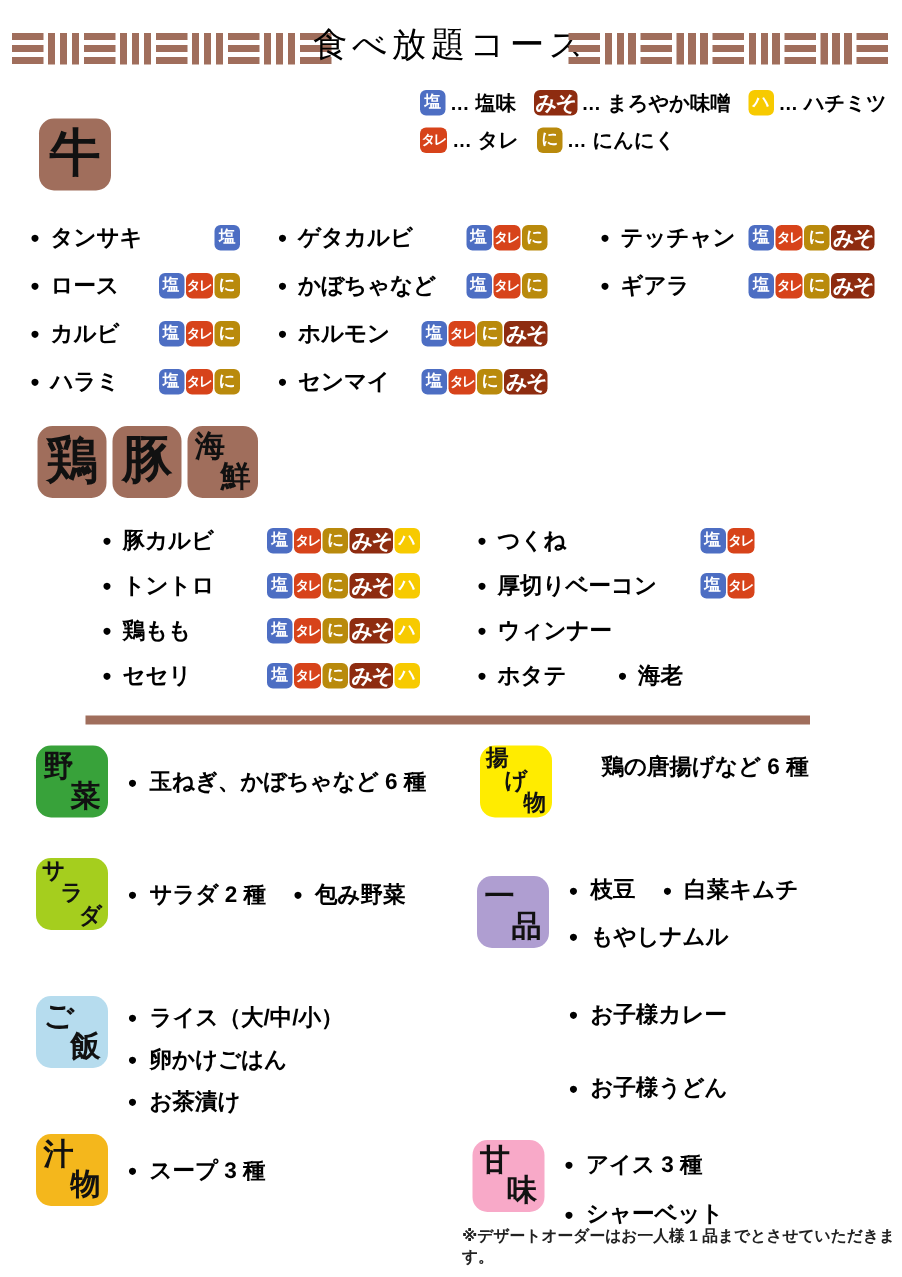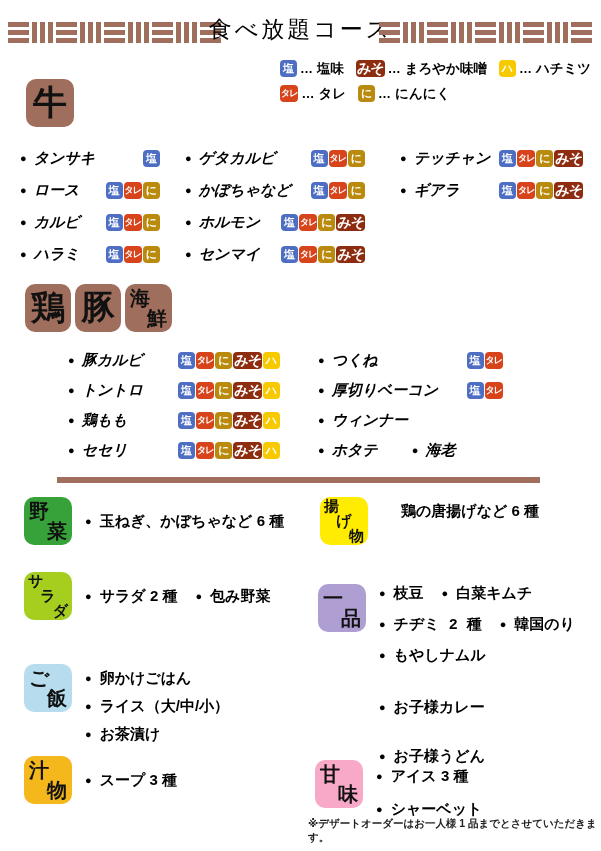--- a/index.html
+++ b/index.html
@@ -45,21 +45,21 @@
   .n3 span:nth-child(3){ align-self:flex-end; }
   .c-brown{ background:#a06e5c; } .c-veg{ background:#38a23a; } .c-salad{ background:#a5ce1e; }
   .c-rice{ background:#b6dcee; } .c-soup{ background:#f4b71c; } .c-fried{ background:#ffec00; }
   .c-single{ background:#af9ed1; } .c-sweet{ background:#f8a9c8; }
 
   
   .grid { position:absolute; display:flex; }
   .gcol { display:flex; flex-direction:column; }
   .mi { display:flex; align-items:center; justify-content:space-between; }
   .beef .mi { height:32px; } .mixed .mi { height:30px; }
-  .nm { font-weight:bold; font-size:15px; color:#000; white-space:nowrap;font-style:italic; }
+  .nm { font-weight:bold; font-size:15px; color:#000; white-space:nowrap; }
   .nm::before { content:"●"; font-size:11px; margin-right:7px; vertical-align:1px; }
   .pair { display:flex; align-items:center; gap:34px; height:30px; justify-content:flex-start; }
   .badges-row { position:absolute; display:flex; gap:4px; }
 
   .divider { position:absolute; left:57px; top:477px; width:483px; height:6px; background:#a06e5c; }
 
   
   .sec { position:absolute; display:flex; }
   .sec.mid { align-items:center; }
   .scontent { margin-left:13px; }
@@ -339,24 +339,24 @@
     </div>
   </div>
 
   <div class="sec" style="left:24px;top:664px">
     <div class="sbadge n2 c-rice">
         <span>ご</span>
         <span>飯</span>
       </div>
     <div class="scontent lh28">
       <div class="srow">
+          <span class="bi">ライス（大/中/小）</span>
+        </div>
+      <div class="srow">
           <span class="bi">卵かけごはん</span>
-        </div>
-      <div class="srow">
-          <span class="bi">ライス（大/中/小）</span>
         </div>
       <div class="srow">
           <span class="bi">お茶漬け</span>
         </div>
     </div>
   </div>
 
   <div class="sec mid" style="left:24px;top:756px">
     <div class="sbadge n2 c-soup">
         <span>汁</span>
@@ -386,24 +386,20 @@
     <div class="sbadge n2 c-single">
         <span>一</span>
         <span>品</span>
       </div>
     <div class="scontent lh31">
       <div class="srow">
         <span class="bi">枝豆</span>
         <span class="bi">白菜キムチ</span>
       </div>
       <div class="srow">
-        <span class="bi">チヂミ 2 種</span>
-        <span class="bi">韓国のり</span>
-      </div>
-      <div class="srow">
           <span class="bi">もやしナムル</span>
         </div>
       <div class="srow" style="margin-top:21px">
           <span class="bi">お子様カレー</span>
         </div>
       <div class="srow" style="margin-top:18px">
           <span class="bi">お子様うどん</span>
         </div>
     </div>
   </div>

